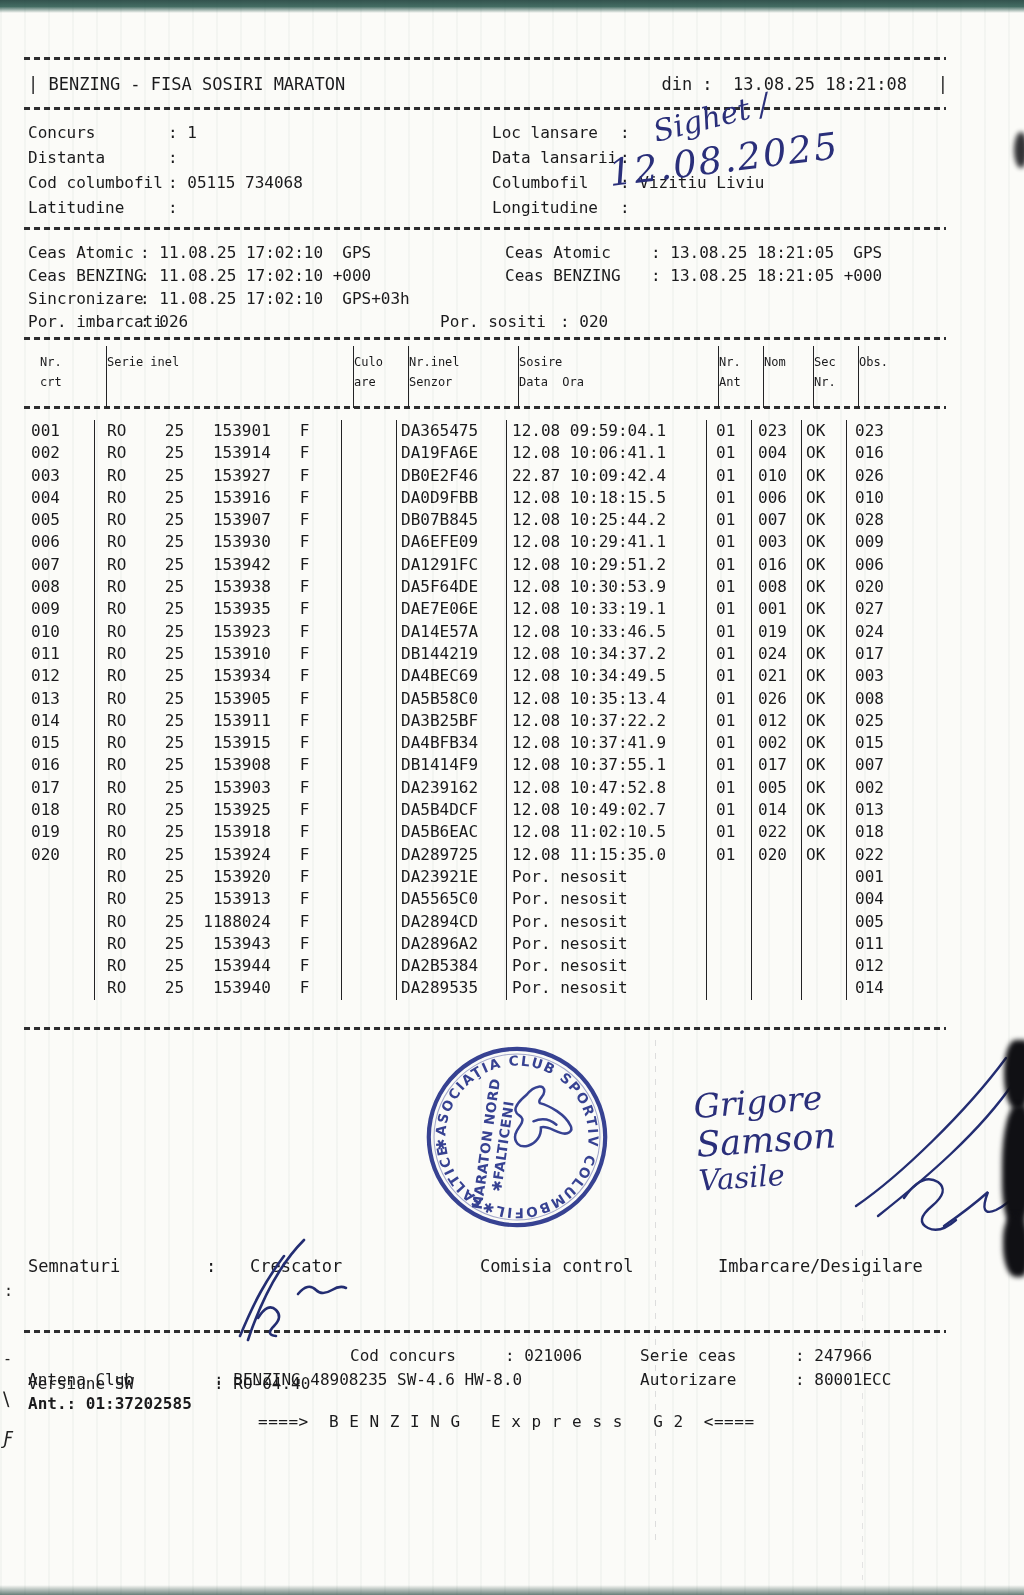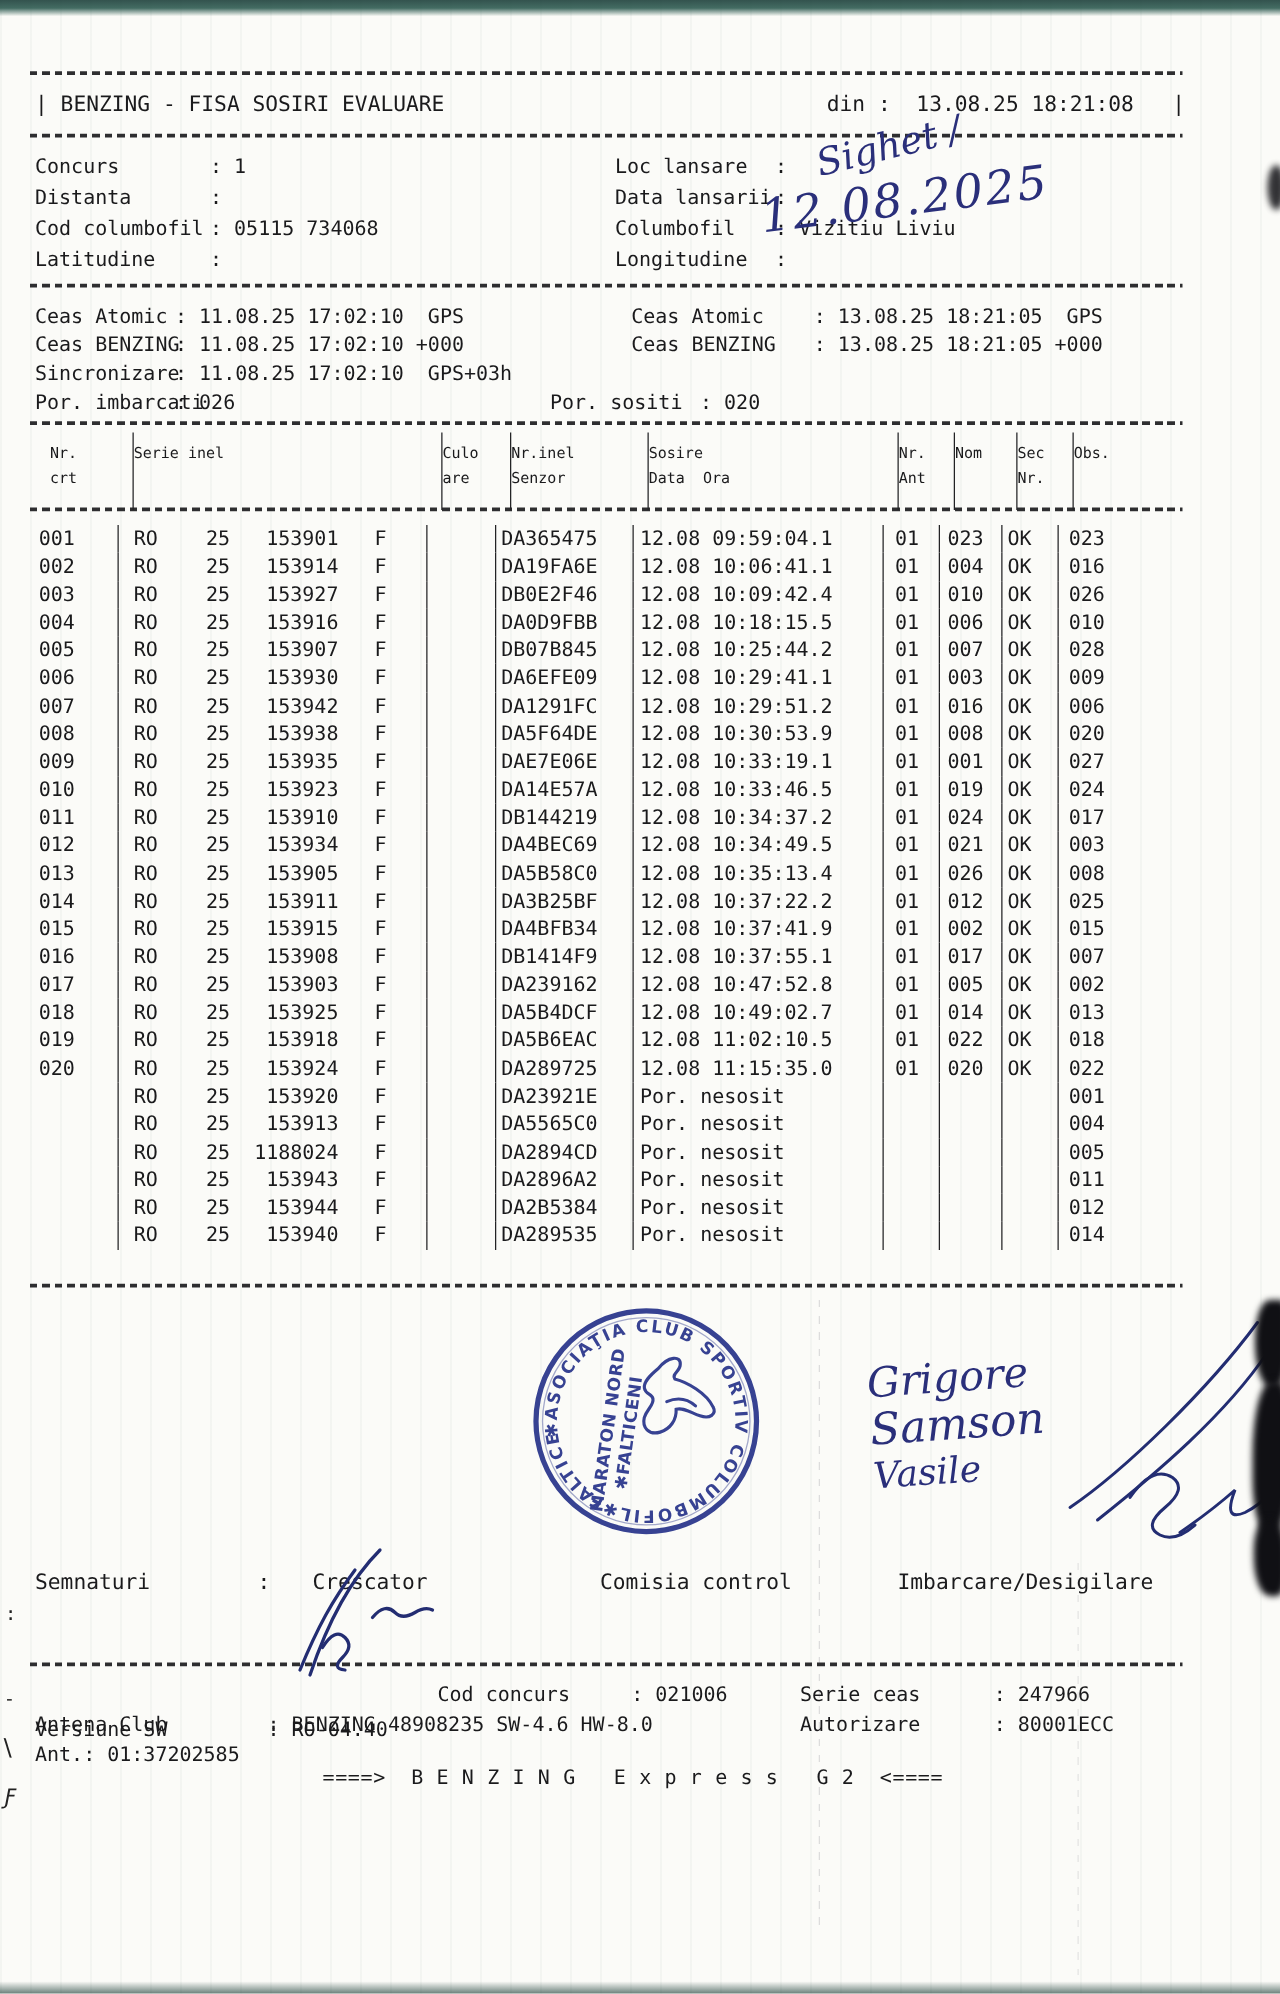--- a/index.html
+++ b/index.html
@@ -34,21 +34,21 @@
   .c0{padding-left:3px;} .c1{padding-left:12px;} .c3{padding-left:4px;} .c4{padding-left:5px;}
   .c5{padding-left:9px;} .c6{padding-left:6px;} .c7{padding-left:4px;} .c8{padding-left:8px;}
   
   .sig-labels{position:absolute;top:1256px;left:28px;width:920px;font-size:17px;}
   .sig-labels span{position:absolute;white-space:pre;}
   .brow{position:absolute;left:28px;font-size:16px;display:flex;}
   .brow .lab{width:186px;}
   .brow .pair:nth-of-type(2) .lab,.brow .pair:nth-of-type(3) .lab{width:155px;}
   #brow1{top:1346px;} #brow1 .pair:nth-of-type(1){width:322px;margin-top:28px;} #brow1 .pair:nth-of-type(2){width:290px;}
   #brow2{top:1370px;} #brow2 .pair:nth-of-type(1){width:612px;}
-  #brow3{top:1394px;}
+  #brow3{top:1394px;font-weight:bold;}
   .footer-line{position:absolute;top:1412px;left:258px;font-size:16px;white-space:pre;letter-spacing:.5px;}
   
   .hand{position:absolute;font-family:"DejaVu Serif","Liberation Serif",serif;font-style:italic;color:#2a2f7a;z-index:6;}
   #hw-loc{top:100px;left:652px;font-size:30px;transform:rotate(-14deg);}
   #hw-date{top:138px;left:608px;font-size:37px;letter-spacing:2px;transform:rotate(-7deg);}
   #hw-names{top:1084px;left:696px;transform:rotate(-4deg);line-height:1.12;}
   #hw-names .n1{font-size:33px;} #hw-names .n2{font-size:35px;} #hw-names .n3{font-size:29px;}
   .sigsvg{position:absolute;z-index:6;}
   
   .stamp{position:absolute;top:1032px;left:412px;width:210px;height:210px;transform:rotate(-10deg);opacity:.92;z-index:5;}
@@ -94,21 +94,21 @@
 
   <div class="dash" style="top:57px"></div>
   <div class="dash" style="top:107px"></div>
   <div class="dash" style="top:227px"></div>
   <div class="dash" style="top:337px"></div>
   <div class="dash" style="top:406px"></div>
   <div class="dash" style="top:1027px"></div>
   <div class="dash" style="top:1330px"></div>
 
   <div class="title-row">
-    <span class="mono">| BENZING - FISA SOSIRI EVALUARE</span>
+    <span class="mono">| BENZING - FISA SOSIRI MARATON</span>
     <span class="mono">din :  13.08.25 18:21:08   |</span>
   </div>
 
   <div class="pairs" id="info-left">
 
   <div class="line"><span class="lab">Concurs</span><span class="val">: 1</span></div>
       <div class="line"><span class="lab">Distanta</span><span class="val">:</span></div>
       <div class="line"><span class="lab">Cod columbofil</span><span class="val">: 05115 734068</span></div>
       <div class="line"><span class="lab">Latitudine</span><span class="val">:</span></div>
     </div>
@@ -180,21 +180,21 @@
         <span class="cell c6">004</span>
         <span class="cell c7">OK</span>
         <span class="cell c8">016</span>
       </div>
 
       <div class="trow tgrid">
         <span class="cell c0">003</span>
         <span class="cell c1">RO    25   153927   F</span>
         <span class="cell c2"></span>
         <span class="cell c3">DB0E2F46</span>
-        <span class="cell c4">12.08 10:09:42.4</span>
+        <span class="cell c4">22.87 10:09:42.4</span>
         <span class="cell c5">01</span>
         <span class="cell c6">010</span>
         <span class="cell c7">OK</span>
         <span class="cell c8">026</span>
       </div>
 
       <div class="trow tgrid">
         <span class="cell c0">004</span>
         <span class="cell c1">RO    25   153916   F</span>
         <span class="cell c2"></span>

